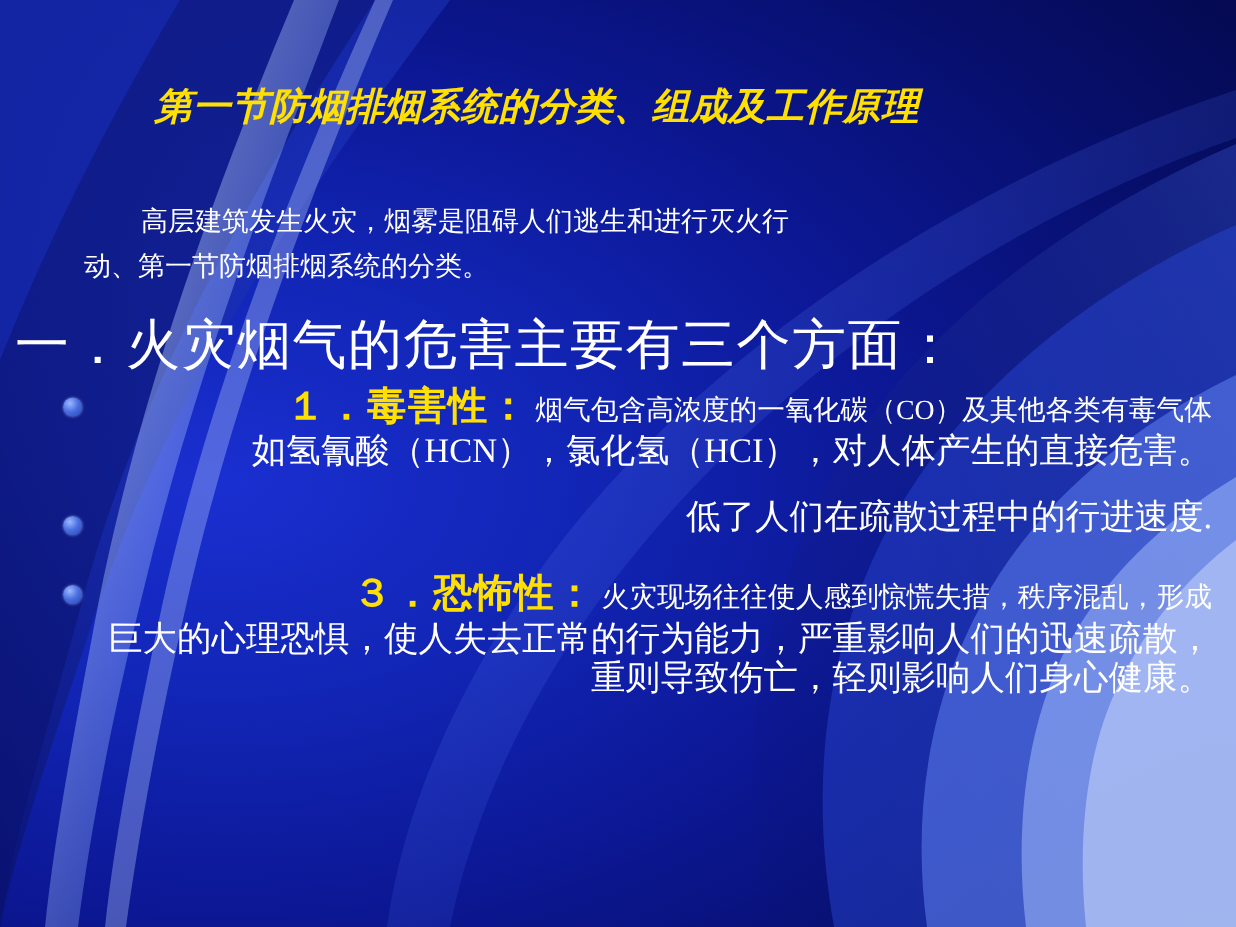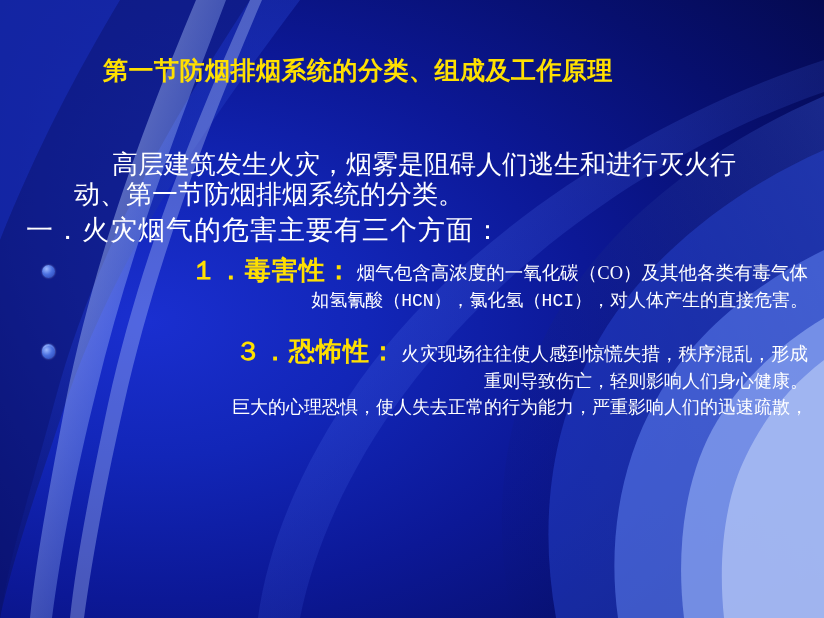--- a/index.html
+++ b/index.html
@@ -34,41 +34,41 @@
     position: absolute;
     top: 54px;
     left: 0;
     width: 716px;
     text-align: center;
     color: #ffe000;
     font-size: 25px;
     font-weight: bold;
     letter-spacing: 0.5px;
     font-family: "Liberation Serif", serif;
+    font-style: italic;
   }
   .para {
     position: absolute;
-    top: 150px;
+    top: 132px;
     left: 56px;
     width: 716px;
     color: #ffffff;
-    font-size: 26px;
+    font-size: 18px;
     line-height: 30px;
-    margin-left: 18px;
   }
   .para .indent {
     display: inline-block;
     width: 38px;
   }
   .heading1 {
     position: absolute;
     top: 213px;
-    left: 26px;
-    color: #ffffff;
-    font-size: 27px;
+    left: 10px;
+    color: #ffffff;
+    font-size: 36px;
     line-height: 34px;
     letter-spacing: 1px;
   }
   .bullets {
     position: absolute;
     top: 253px;
     left: 38px;
     width: 770px;
     text-align: right;
   }
@@ -104,23 +104,22 @@
   }
   .row-inline .btitle {
     display: inline;
   }
   .row-inline .bbody {
     display: inline;
   }
   .b-sub {
     display: block;
     color: #ffffff;
-    font-size: 18px;
+    font-size: 23px;
     line-height: 26px;
-    font-family: Liberation Mono, monospace;
   }
 </style>
 </head>
 <body>
 
 <div class="slide">
 
   <svg class="swoosh-svg" viewBox="0 0 824 618" aria-hidden="true">
     <defs>
       <linearGradient id="g1" x1="0" y1="0" x2="1" y2="1">
@@ -181,27 +180,28 @@
         <span class="dot"></span>
         <span class="row-inline">
           <span class="btitle">１．毒害性：</span>
           <span class="bbody">烟气包含高浓度的一氧化碳（CO）及其他各类有毒气体</span>
         </span>
         <span class="b-sub">如氢氰酸（HCN），氯化氢（HCI），对人体产生的直接危害。</span>
       </div>
 
       <div class="bullet-row" style="margin-bottom:20px;">
         <span class="dot"></span>
+        <span class="b-sub">低了人们在疏散过程中的行进速度.</span>
       </div>
 
       <div class="bullet-row">
         <span class="dot"></span>
         <span class="row-inline">
           <span class="btitle">３．恐怖性：</span>
           <span class="bbody">火灾现场往往使人感到惊慌失措，秩序混乱，形成</span>
         </span>
+        <span class="b-sub">巨大的心理恐惧，使人失去正常的行为能力，严重影响人们的迅速疏散，</span>
         <span class="b-sub">重则导致伤亡，轻则影响人们身心健康。</span>
-        <span class="b-sub">巨大的心理恐惧，使人失去正常的行为能力，严重影响人们的迅速疏散，</span>
       </div>
 
     </div>
   </div>
 </div>
 
 </body></html>

